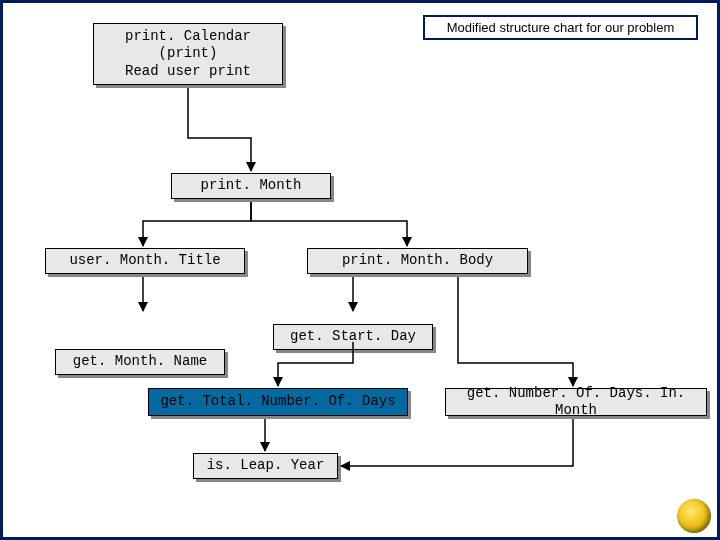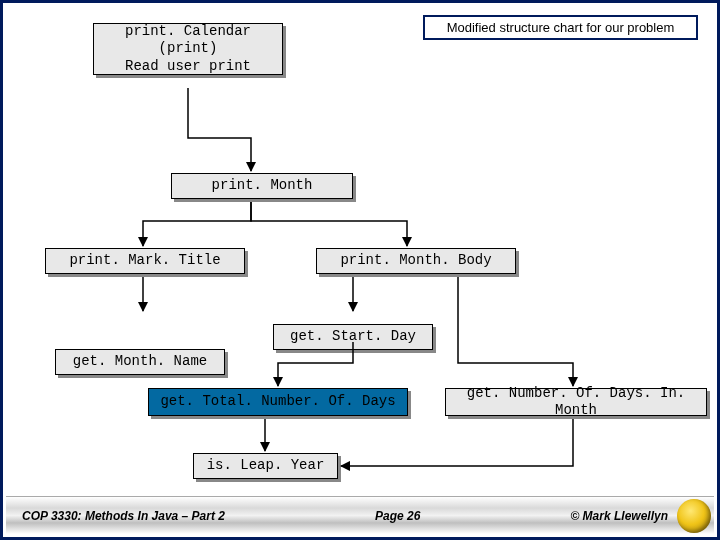--- a/index.html
+++ b/index.html
@@ -61,35 +61,35 @@
 </style>
 </head>
 <body>
 
 <div class="slide">
 
   <div class="caption" style="left:420px; top:12px; width:275px;">
     <span>Modified structure chart for our problem</span>
   </div>
 
-  <div class="node" style="left:90px; top:20px; width:190px; height:52px;justify-content:center;">
+  <div class="node" style="left:90px; top:20px; width:190px; height:62px;justify-content:center;">
     <span>print. Calendar</span>
     <span>(print)</span>
     <span>Read user print</span>
   </div>
 
-  <div class="node" style="left:168px; top:170px; width:182px; height:26px;">
+  <div class="node" style="left:168px; top:170px; width:160px; height:26px;">
     <span>print. Month</span>
   </div>
 
   <div class="node" style="left:42px; top:245px; width:200px; height:26px;">
-    <span>print. Mark. Title</span>
+    <span>user. Month. Title</span>
   </div>
 
-  <div class="node" style="left:313px; top:245px; width:200px; height:26px;">
+  <div class="node" style="left:304px; top:245px; width:221px; height:26px;">
     <span>print. Month. Body</span>
   </div>
 
   <div class="node" style="left:52px; top:310px; width:170px; height:26px;margin-top:36px;">
     <span>get. Month. Name</span>
   </div>
 
   <div class="node" style="left:270px; top:310px; width:160px; height:26px;margin-top:11px;">
     <span>get. Start. Day</span>
   </div>
@@ -124,20 +124,15 @@
 
     <path d="M 455 274 L 455 360 L 570 360 L 570 383" stroke="#000" fill="none" stroke-width="1.5" marker-end="url(#arrow)"></path>
 
     <path d="M 350 339 L 350 360 L 275 360 L 275 383" stroke="#000" fill="none" stroke-width="1.5" marker-end="url(#arrow)"></path>
 
     <path d="M 262 416 L 262 448" stroke="#000" fill="none" stroke-width="1.5" marker-end="url(#arrow)"></path>
 
     <path d="M 570 416 L 570 463 L 338 463" stroke="#000" fill="none" stroke-width="1.5" marker-end="url(#arrow)"></path>
   </svg>
 
-  <div class="footer">
-    <span>COP 3330: Methods In Java – Part 2</span>
-    <span>Page 26</span>
-    <span>© Mark Llewellyn</span>
-  </div>
   <div class="logo"></div>
 
 </div>
 
 </body></html>

